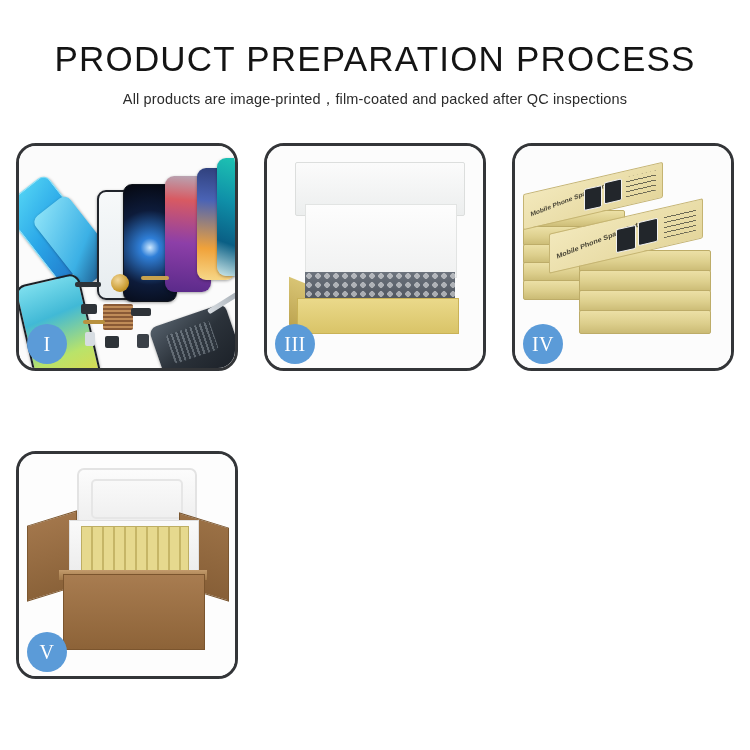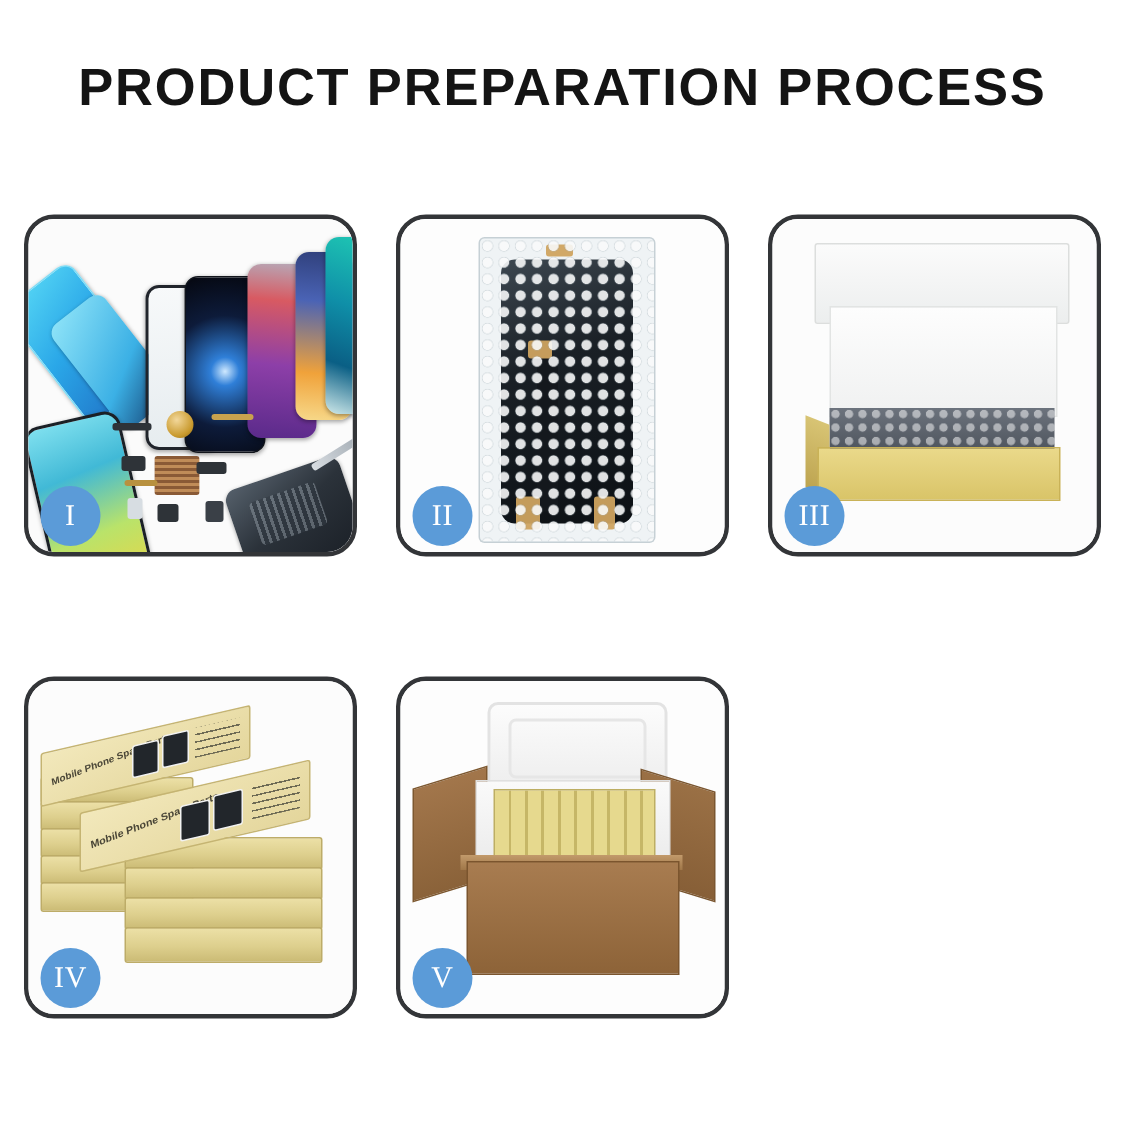--- a/index.html
+++ b/index.html
@@ -12,21 +12,21 @@
     background: #ffffff;
     font-family: "Liberation Sans", sans-serif;
     overflow: hidden;
     position: relative;
   }
 
   
   .header { text-align: center; padding-top: 40px; }
   .title {
     font-size: 35px;
-    font-weight: bold;
+    font-weight: normal;
     letter-spacing: 1.2px;
     color: #141414;
     line-height: 1.1;
     white-space: nowrap;
   }
   .subtitle {
     font-size: 14.5px;
     color: #2b2b2b;
     margin-top: 11px;
     letter-spacing: 0.15px;
@@ -328,20 +328,21 @@
   }
   .c6-tape {
     position: absolute; background: #8b6a45; opacity: .85;
   }
 </style>
 </head>
 <body>
 
 <div class="header">
   <div class="title">PRODUCT PREPARATION PROCESS</div>
+  <div class="subtitle">All products are image-printed，film-coated and packed after QC inspections</div>
 </div>
 
 <div class="grid">
 
   <div class="panel">
     <div class="panel-inner p1">
       <div class="ph ph-a"></div>
       <div class="ph-a2"></div>
       <div class="ph ph-b"></div>
       <div class="ph ph-c"></div>
@@ -358,34 +359,20 @@
       <div class="chip" style="left:86px;top:190px;width:14px;height:12px;"></div>
       <div class="chip" style="left:118px;top:188px;width:12px;height:14px;background:#3a4047;"></div>
       <div class="chip" style="left:112px;top:162px;width:20px;height:8px;"></div>
       <div class="flex-cable" style="left:122px;top:130px;width:28px;"></div>
       <div class="flex-cable" style="left:64px;top:174px;width:22px;background:#b8913f;"></div>
       <div class="tool"></div>
     </div>
     <div class="badge">I</div>
   </div>
 
-  <div class="panel">
-    <div class="panel-inner p2">
-      <div class="bubble-pack">
-        <div class="screen-in"></div>
-        <div class="screen-tail"></div>
-        <div class="tape" style="left:44px;top:4px;width:18px;height:8px;"></div>
-        <div class="tape" style="left:32px;top:68px;width:16px;height:12px;"></div>
-        <div class="tape" style="left:24px;top:172px;width:16px;height:22px;"></div>
-        <div class="tape" style="left:76px;top:172px;width:14px;height:22px;"></div>
-        <div class="bubbles"></div>
-      </div>
-    </div>
-    <div class="badge">II</div>
-  </div>
 
   <div class="panel">
     <div class="panel-inner p3">
       <div class="b3-lid"></div>
       <div class="b3-foam"></div>
       <div class="b3-bubble"></div>
       <div class="b3-side"></div>
       <div class="b3-front"></div>
     </div>
     <div class="badge">III</div>

